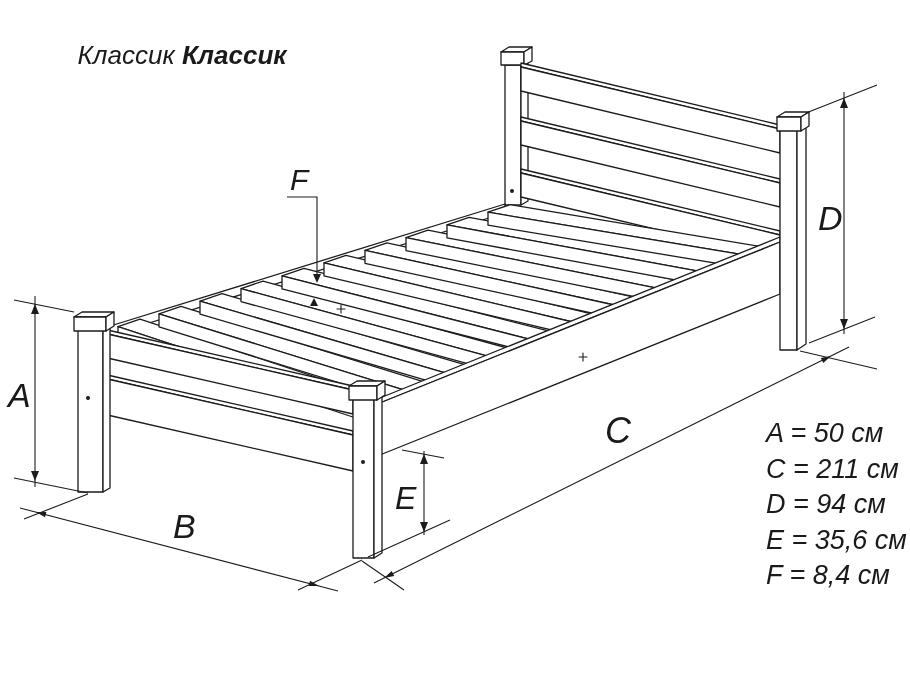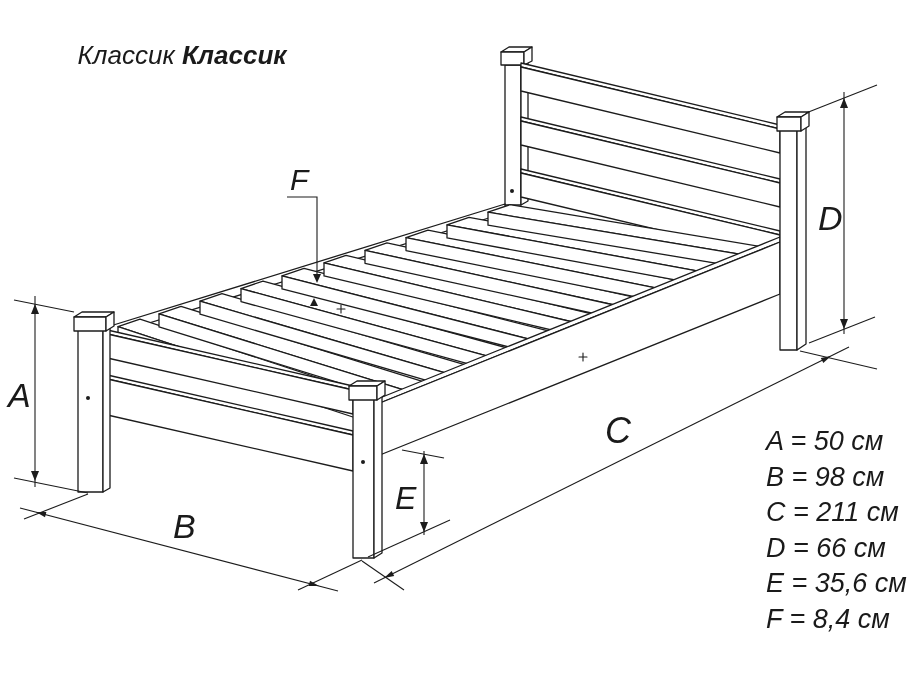--- a/index.html
+++ b/index.html
@@ -7,21 +7,21 @@
     position:relative;width:910px;height:683px;background:var(--bg,#ffffff);
     font-family:"Liberation Sans",sans-serif;color:var(--txt,#1a1a1a);overflow:hidden;
   }
   .title{
     position:absolute;left:14px;top:38px;width:336px;text-align:center;
     font-style:italic;font-size:26px;line-height:35px;white-space:nowrap;
   }
   .title .bold{font-weight:bold;}
   .legend{
     position:absolute;left:766px;top:416px;font-style:italic;font-size:27px;
-    line-height:35.5px;white-space:nowrap;margin-top:8px;
+    line-height:35.5px;white-space:nowrap;
   }
   svg.drawing{position:absolute;left:0;top:0;}
   .wood{fill:#ffffff;stroke:var(--line,#1c1c1c);stroke-width:1.3;stroke-linejoin:round;}
   .thin{fill:none;stroke:var(--line,#1c1c1c);stroke-width:1.1;stroke-linecap:round;}
   .dimline{fill:none;stroke:var(--line,#1c1c1c);stroke-width:1.1;}
   .arrow{fill:var(--line,#1c1c1c);stroke:none;}
   .mark{fill:var(--line,#1c1c1c);stroke:none;}
   .dim-label{font-family:"Liberation Sans",sans-serif;font-style:italic;fill:var(--txt,#1a1a1a);}
 </style>
 </head>
@@ -183,20 +183,19 @@
     <g>
       <polyline class="dimline" points="287,197 317,197 317,280" fill="none"></polyline>
       <polygon class="arrow" points="317,283 313,274 321,274"></polygon>
       <polygon class="arrow" points="314,298 310,306 318,306"></polygon>
       <text class="dim-label" x="290" y="190" font-size="30">F</text>
     </g>
   </svg>
 
   <div class="legend">
     <div>A = 50 см</div>
-    <div>B = 98 см</div>
     <div>C = 211 см</div>
-    <div>D = 66 см</div>
+    <div>D = 94 см</div>
     <div>E = 35,6 см</div>
     <div>F = 8,4 см</div>
   </div>
 
 </div>
 
 </body></html>

